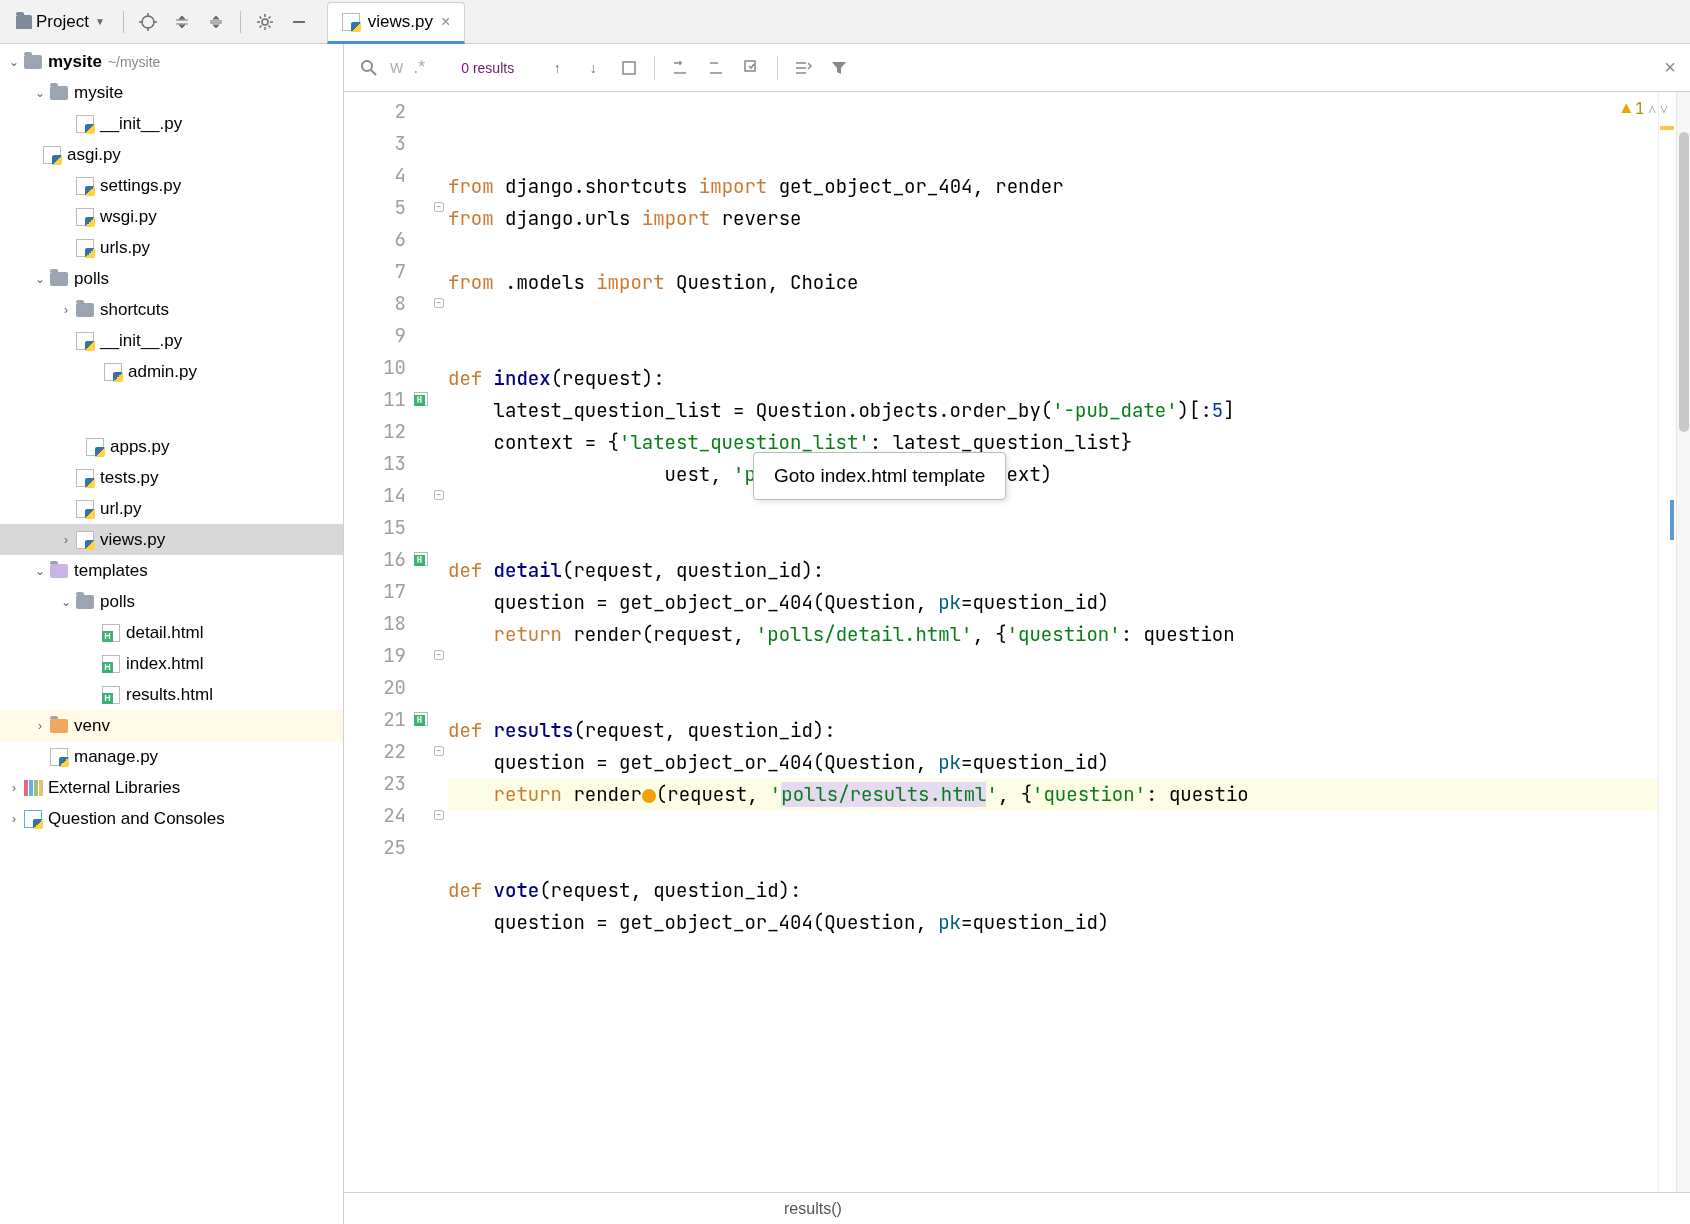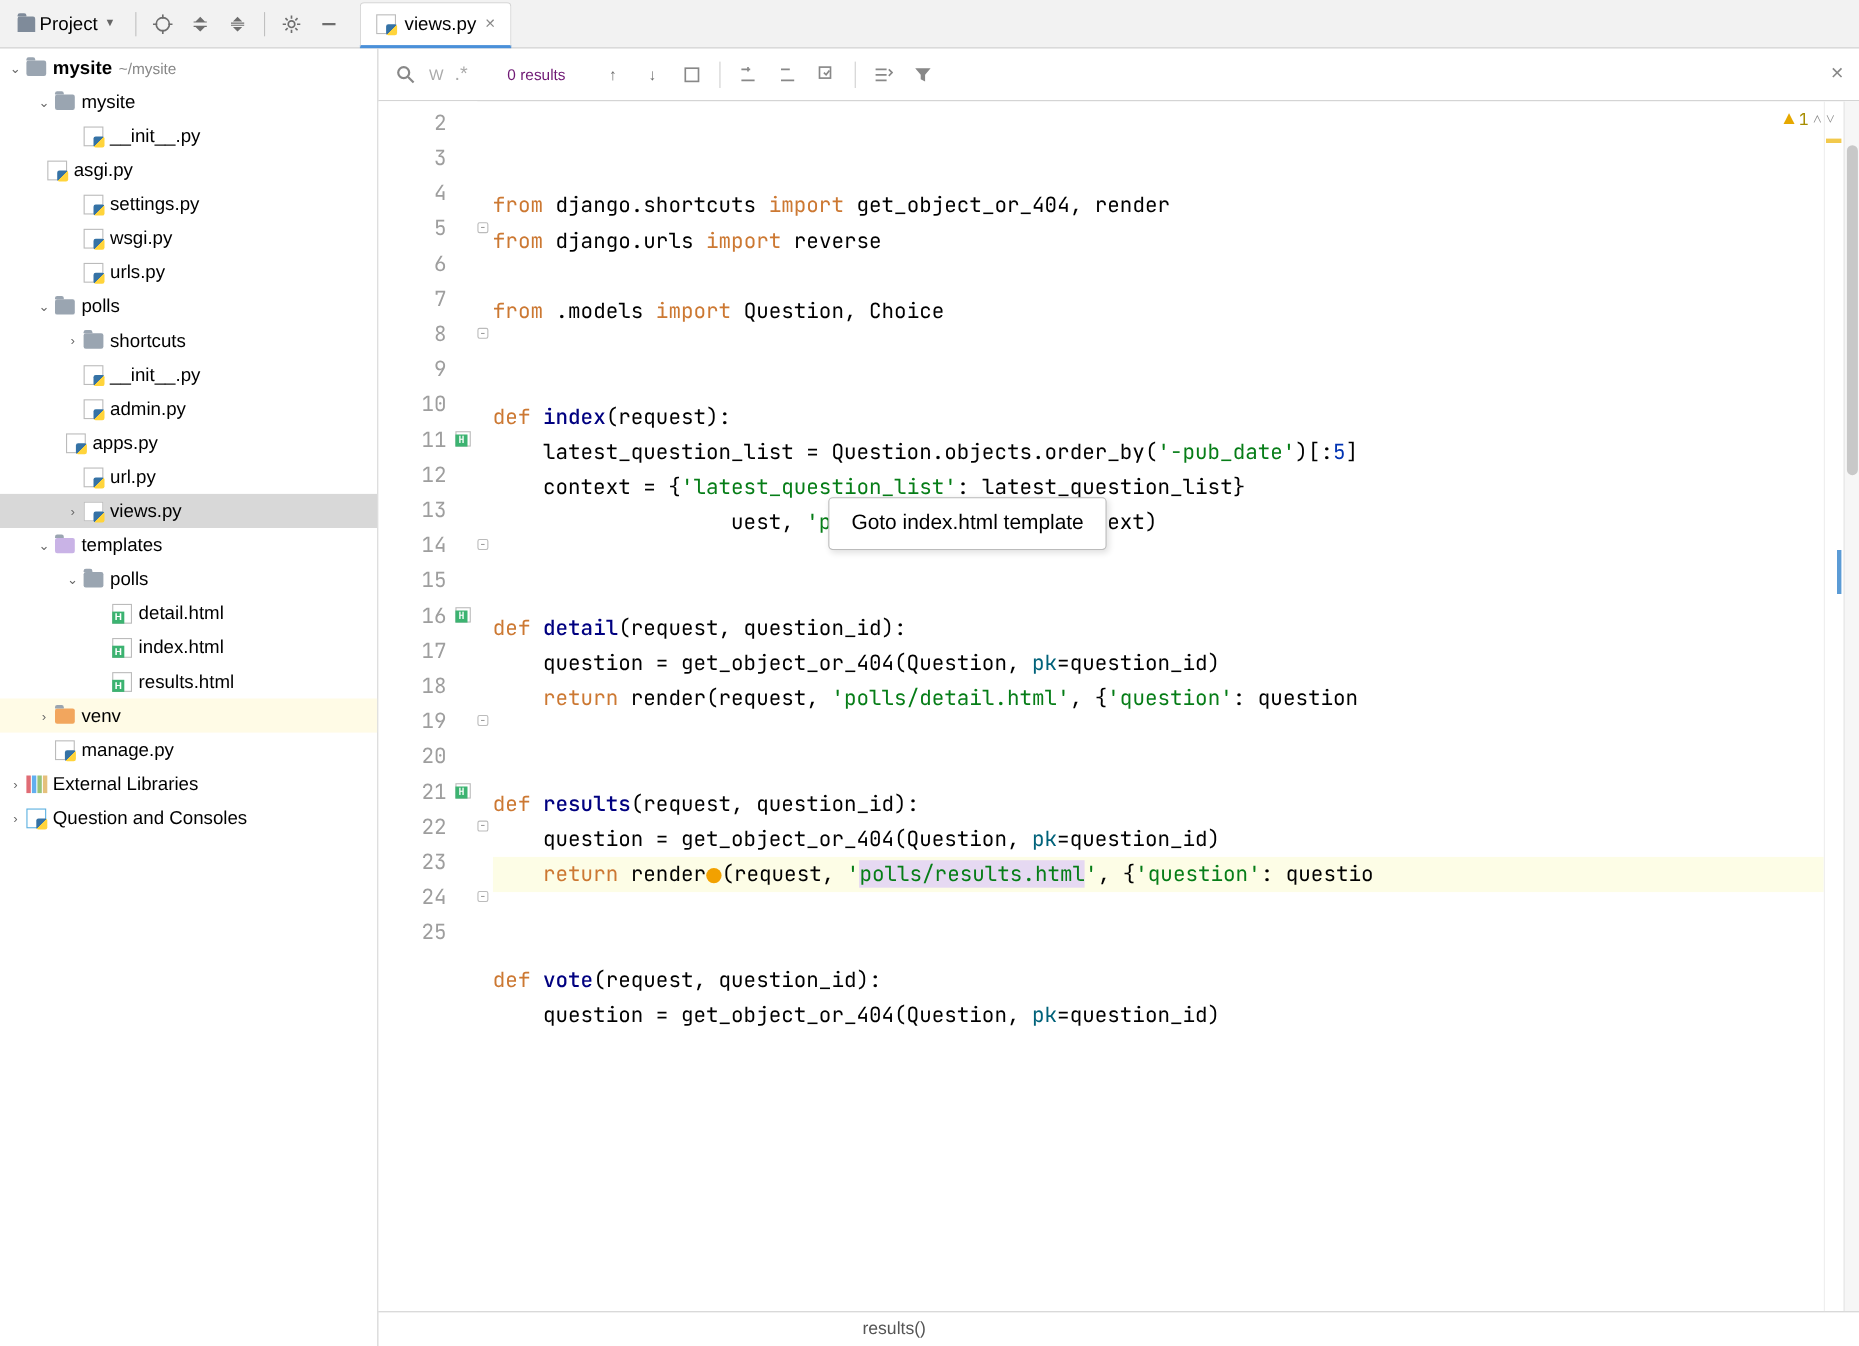--- a/index.html
+++ b/index.html
@@ -190,33 +190,40 @@
         </span>
         <span class="tree-label">shortcuts</span>
       </div>
       <div class="tree-row" style="padding-left: 58px;">
         <span class="arrow blank">›</span>
         <span class="tree-icon">
           <span class="pyfile-paper"></span>
         </span>
         <span class="tree-label">__init__.py</span>
       </div>
-      <div class="tree-row" style="padding-left: 58px;">
+      <div class="tree-row" style="padding-left: 86px;">
         <span class="arrow blank">›</span>
         <span class="tree-icon">
           <span class="pyfile-paper"></span>
         </span>
         <span class="tree-label">admin.py</span>
       </div>
-      <div class="tree-row" style="padding-left: 42px;">
+      <div class="tree-row" style="padding-left: 68px; margin-top: 44px;">
         <span class="arrow blank">›</span>
         <span class="tree-icon">
           <span class="pyfile-paper"></span>
         </span>
         <span class="tree-label">apps.py</span>
+      </div>
+      <div class="tree-row" style="padding-left: 58px;">
+        <span class="arrow blank">›</span>
+        <span class="tree-icon">
+          <span class="pyfile-paper"></span>
+        </span>
+        <span class="tree-label">tests.py</span>
       </div>
       <div class="tree-row" style="padding-left: 58px;">
         <span class="arrow blank">›</span>
         <span class="tree-icon">
           <span class="pyfile-paper"></span>
         </span>
         <span class="tree-label">url.py</span>
       </div>
       <div class="tree-row selected" style="padding-left: 58px;">
         <span class="arrow">›</span>

